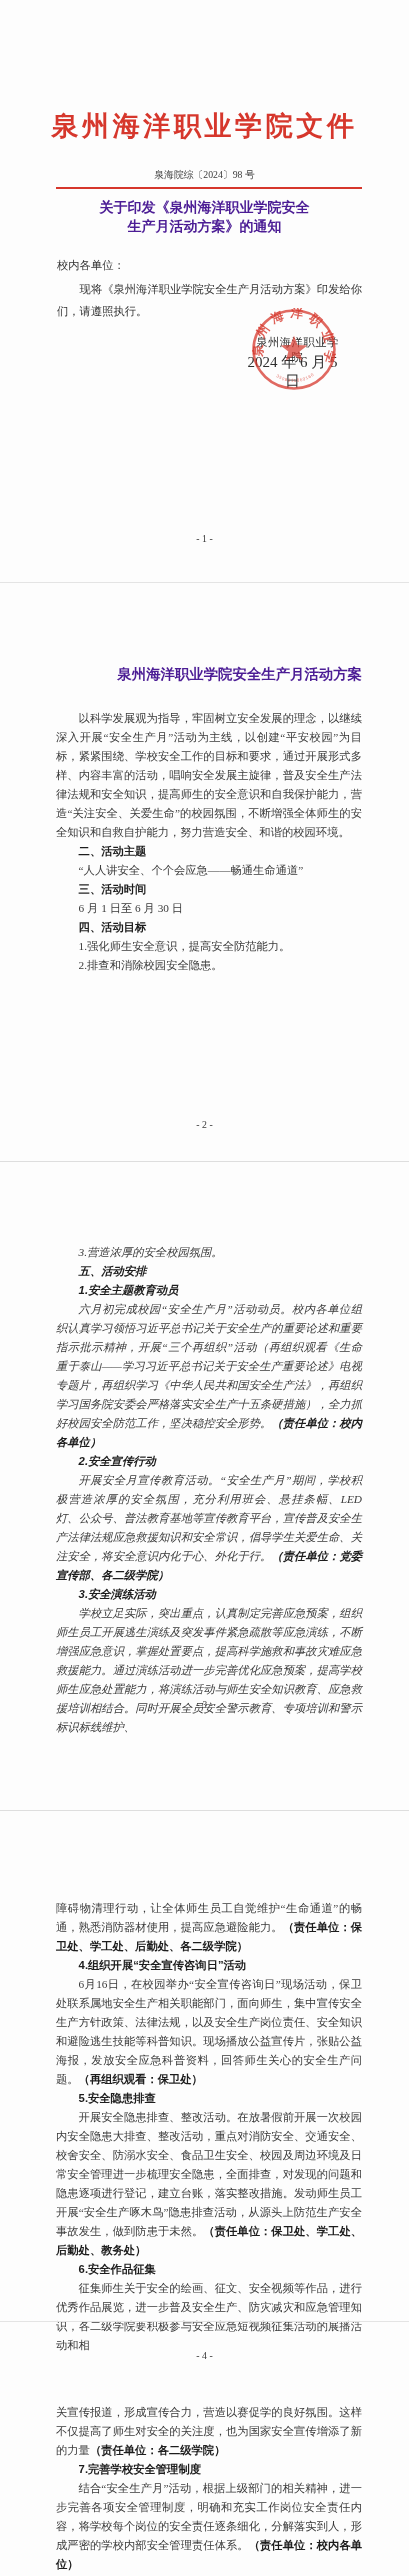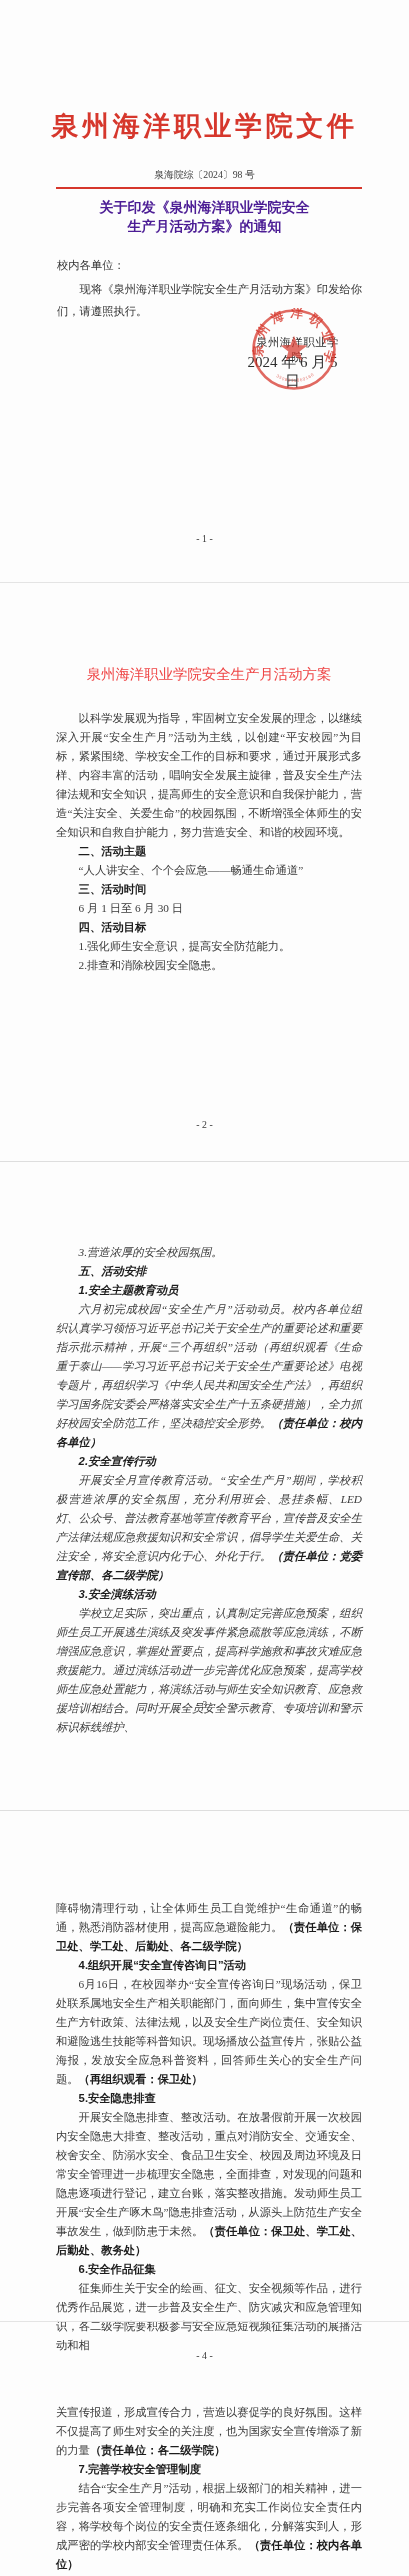--- a/index.html
+++ b/index.html
@@ -36,22 +36,22 @@
   .page3 .pagenum{top:537px;}
   .page4 .pagenum{top:539px;}
 
   
   .content{position:absolute;left:56px;width:306px;}
   .page2 .content{top:81px;}
   .page3 .content{top:81px;}
   .page4 .content{top:88px;}
   .page5 .content{top:81px;}
   .blk{margin:0;}
-  .blk.title{font-size:14.4px;font-weight:normal;text-align:center;line-height:21.6px;
-    margin:0 0 23px 0;color:#ef4444;font-family:"Liberation Serif",serif;}
+  .blk.title{font-size:14.4px;font-weight:bold;text-align:right;line-height:21.6px;
+    margin:0 0 23px 0;color:#4c1d95;font-family:"Liberation Serif",serif;}
   .blk.h1,.blk.h2{font-size:11.3px;font-weight:bold;line-height:19px;text-indent:2em;
     color:#1d1d1d;font-family:"Liberation Sans",sans-serif;}
   p.blk{font-size:11.3px;line-height:19px;text-align:justify;text-indent:2em;
     word-break:break-all;color:#3a3a3a;}
   p.blk.pc{text-indent:0;}
   .boldtail{font-weight:bold;color:#1d1d1d;font-family:"Liberation Sans",sans-serif;}
 </style>
 </head>
 <body>
 

